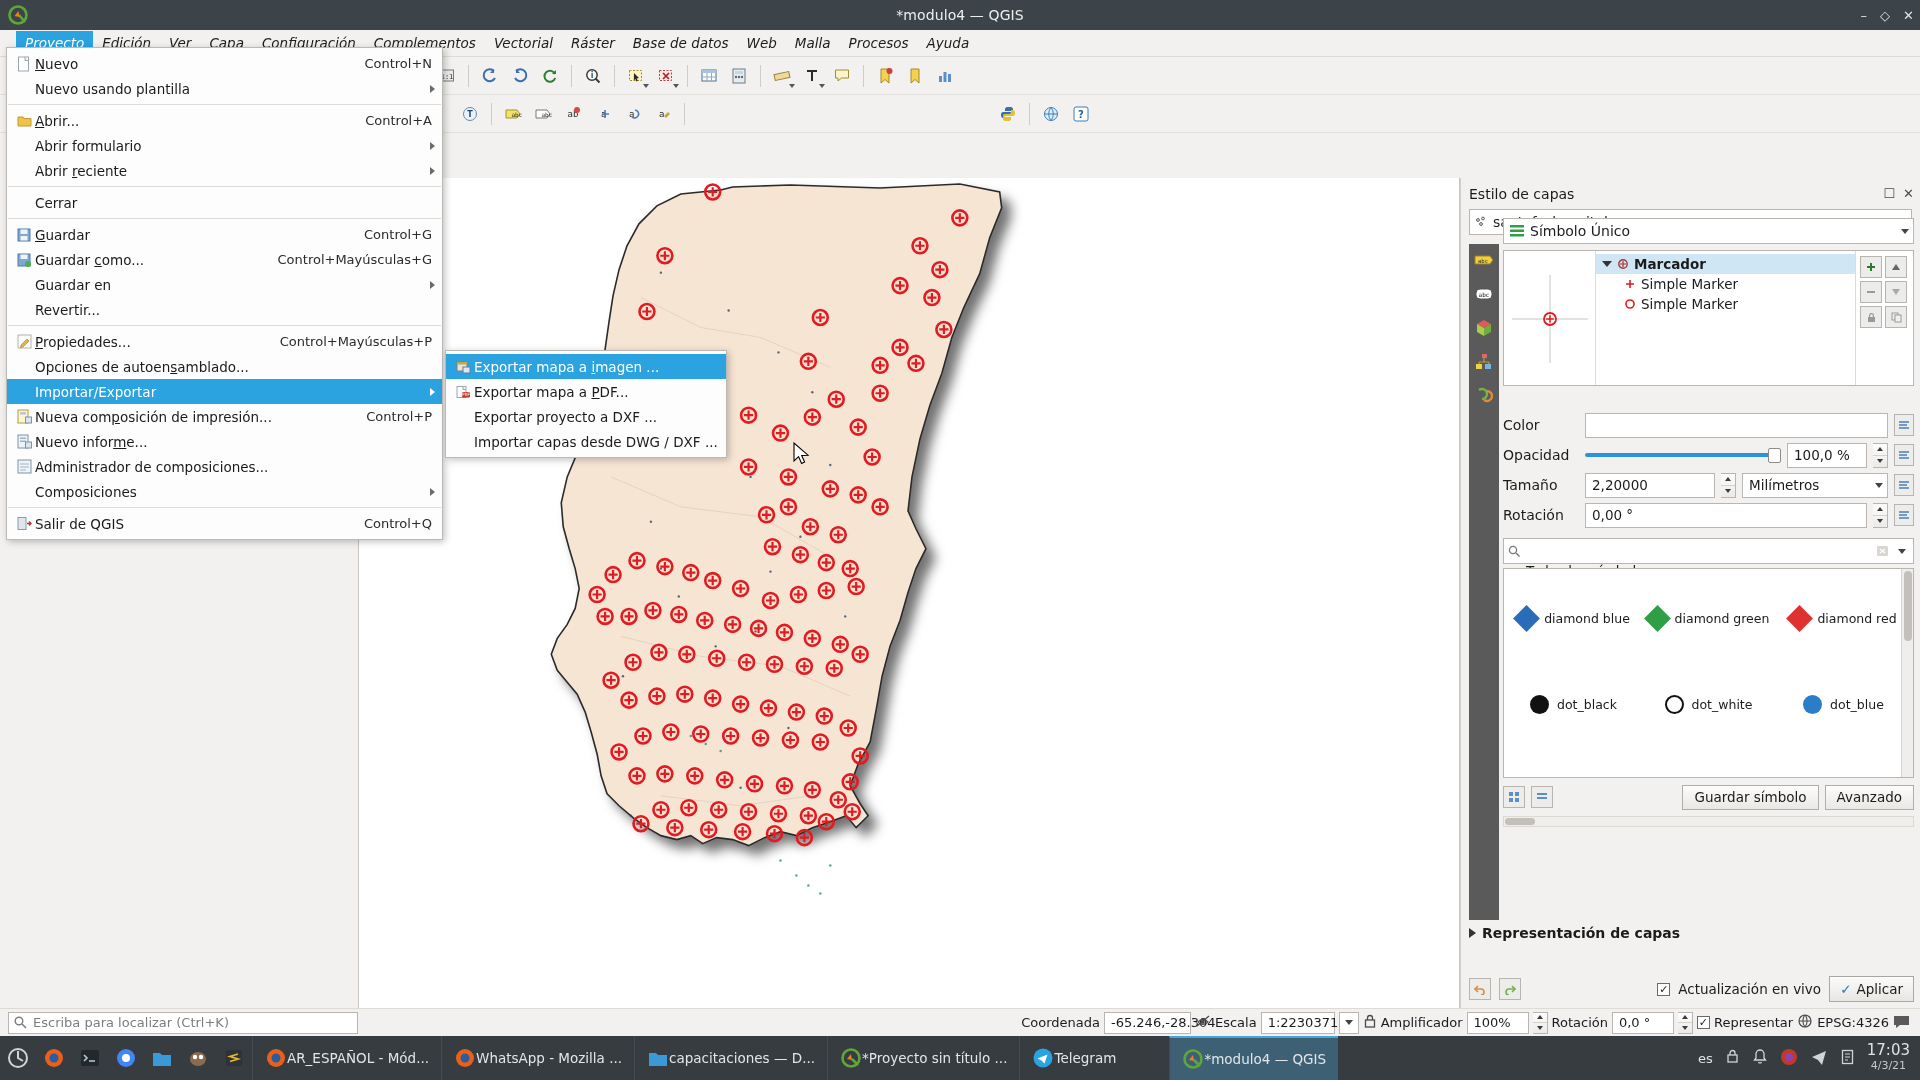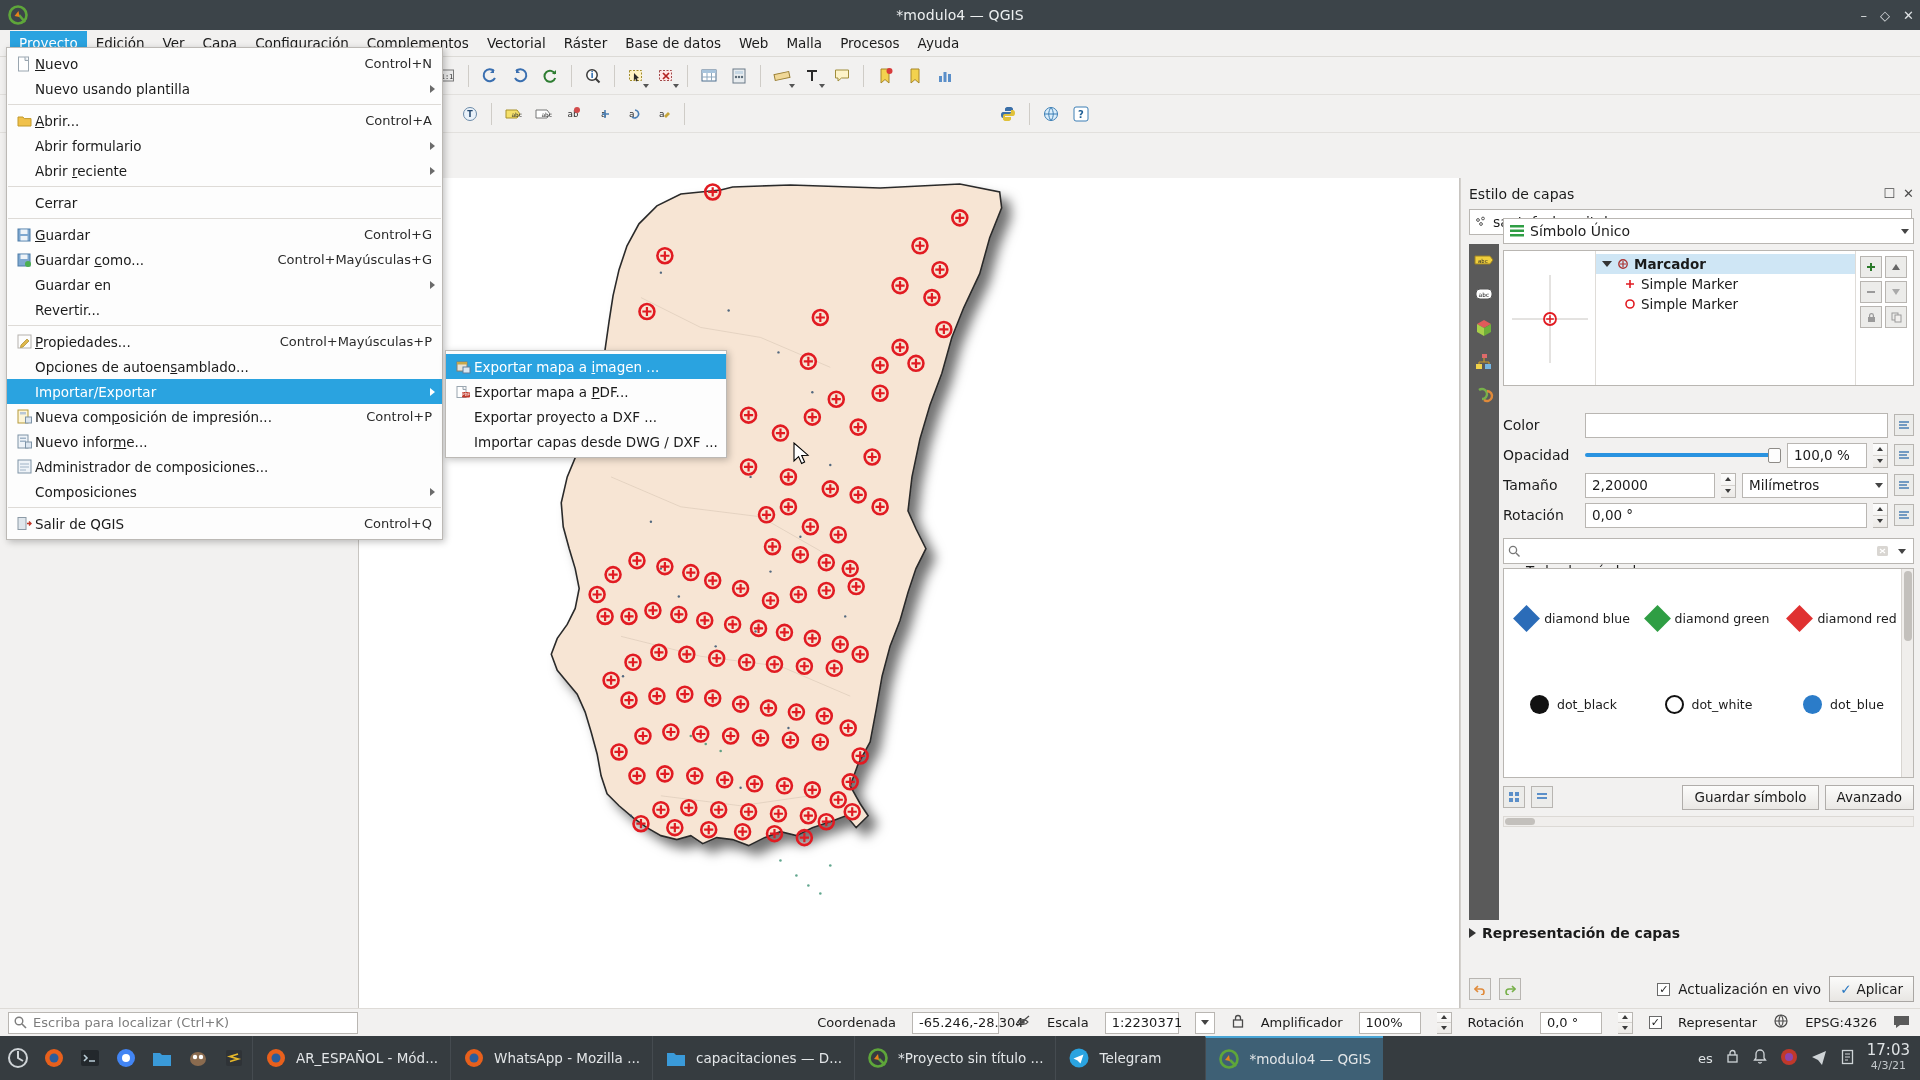--- a/index.html
+++ b/index.html
@@ -24,21 +24,21 @@
     position:absolute; left:0; right:0; text-align:center;
     font-size:14px; color:#eceff0; letter-spacing:.1px;
   }
   .tb-btns{ position:absolute; right:6px; top:0; height:30px; display:flex; align-items:center; gap:13px; }
   .tb-btns span{ color:#dfe3e5; font-size:13px; line-height:1; display:block; }
 
   
   .menubar{
     position:absolute; left:0; top:30px; width:1920px; height:27px;
     background:#f2f1f0; border-bottom:1px solid #dcdad6;
-    display:flex; align-items:center; padding-left:10px;
+    display:flex; align-items:center; padding-left:16px;font-style:italic;
   }
   .menubar .mi{
     padding:4px 9px; font-size:13.5px; color:#1b1b1b; cursor:default; white-space:nowrap;
   }
   .menubar .mi.active{ background:#2aa3e0; color:#fff; }
 
   
   .toolbar{
     position:absolute; left:0; width:1920px; height:38px;
     background:#f2f1f0; display:flex; align-items:center; gap:2px; padding-left:4px;
@@ -181,35 +181,35 @@
   }
   .btab{
     padding:4px 12px; font-size:13.5px; background:#e6e3df; border:1px solid #c9c6c2; border-bottom:none; margin-right:2px;
   }
   .btab.sel{ background:#fbfaf9; }
 
   
   .statusbar{
     position:absolute; left:0; bottom:44px; width:1920px; height:28px;
     background:#f2f1f0; border-top:1px solid #dedbd7;
-    display:flex; align-items:center; padding-left:8px; gap:16px; font-size:13px;
+    display:flex; align-items:center; padding-left:8px; gap:4px; font-size:13px;
   }
   .sb-locate{ width:350px; height:22px; background:#fff; border:1px solid #b9b6b2; display:flex; align-items:center; padding:0 5px; color:#7d7d7d; }
   .sb-spacer{ flex:1; }
   .sb-field{ height:22px; background:#fff; border:1px solid #b9b6b2; display:flex; align-items:center; padding:0 6px; }
   .sb-lab{ color:#1b1b1b; }
 
   
   .taskbar{
     position:absolute; left:0; bottom:0; width:1920px; height:44px;
     background:#363c40; display:flex; align-items:center; color:#dfe3e5;
   }
   .tb-ico{ width:30px;height:30px; margin:0 3px; display:flex;align-items:center;justify-content:center; }
   .tsk{
-    height:44px; display:flex; align-items:center; gap:9px; padding:0 12px; min-width:150px;
+    height:44px; display:flex; align-items:center; gap:0; padding:0 12px; min-width:150px;
     border-left:1px solid #454b50; color:#e3e6e8; font-size:13.5px; white-space:nowrap;
   }
   .tsk.active{ background:#3e6075; border-top:2px solid #49a5d6; }
   .tray{ margin-left:auto; display:flex; align-items:center; gap:12px; padding-right:10px; }
   .clock{ font-size:15px; line-height:15px; text-align:center; }
   .clock small{ display:block; font-size:11px; color:#c3c8cb; }
 
   
   .menu{
     position:absolute; background:#fdfdfd; border:1px solid #bcb9b5;

